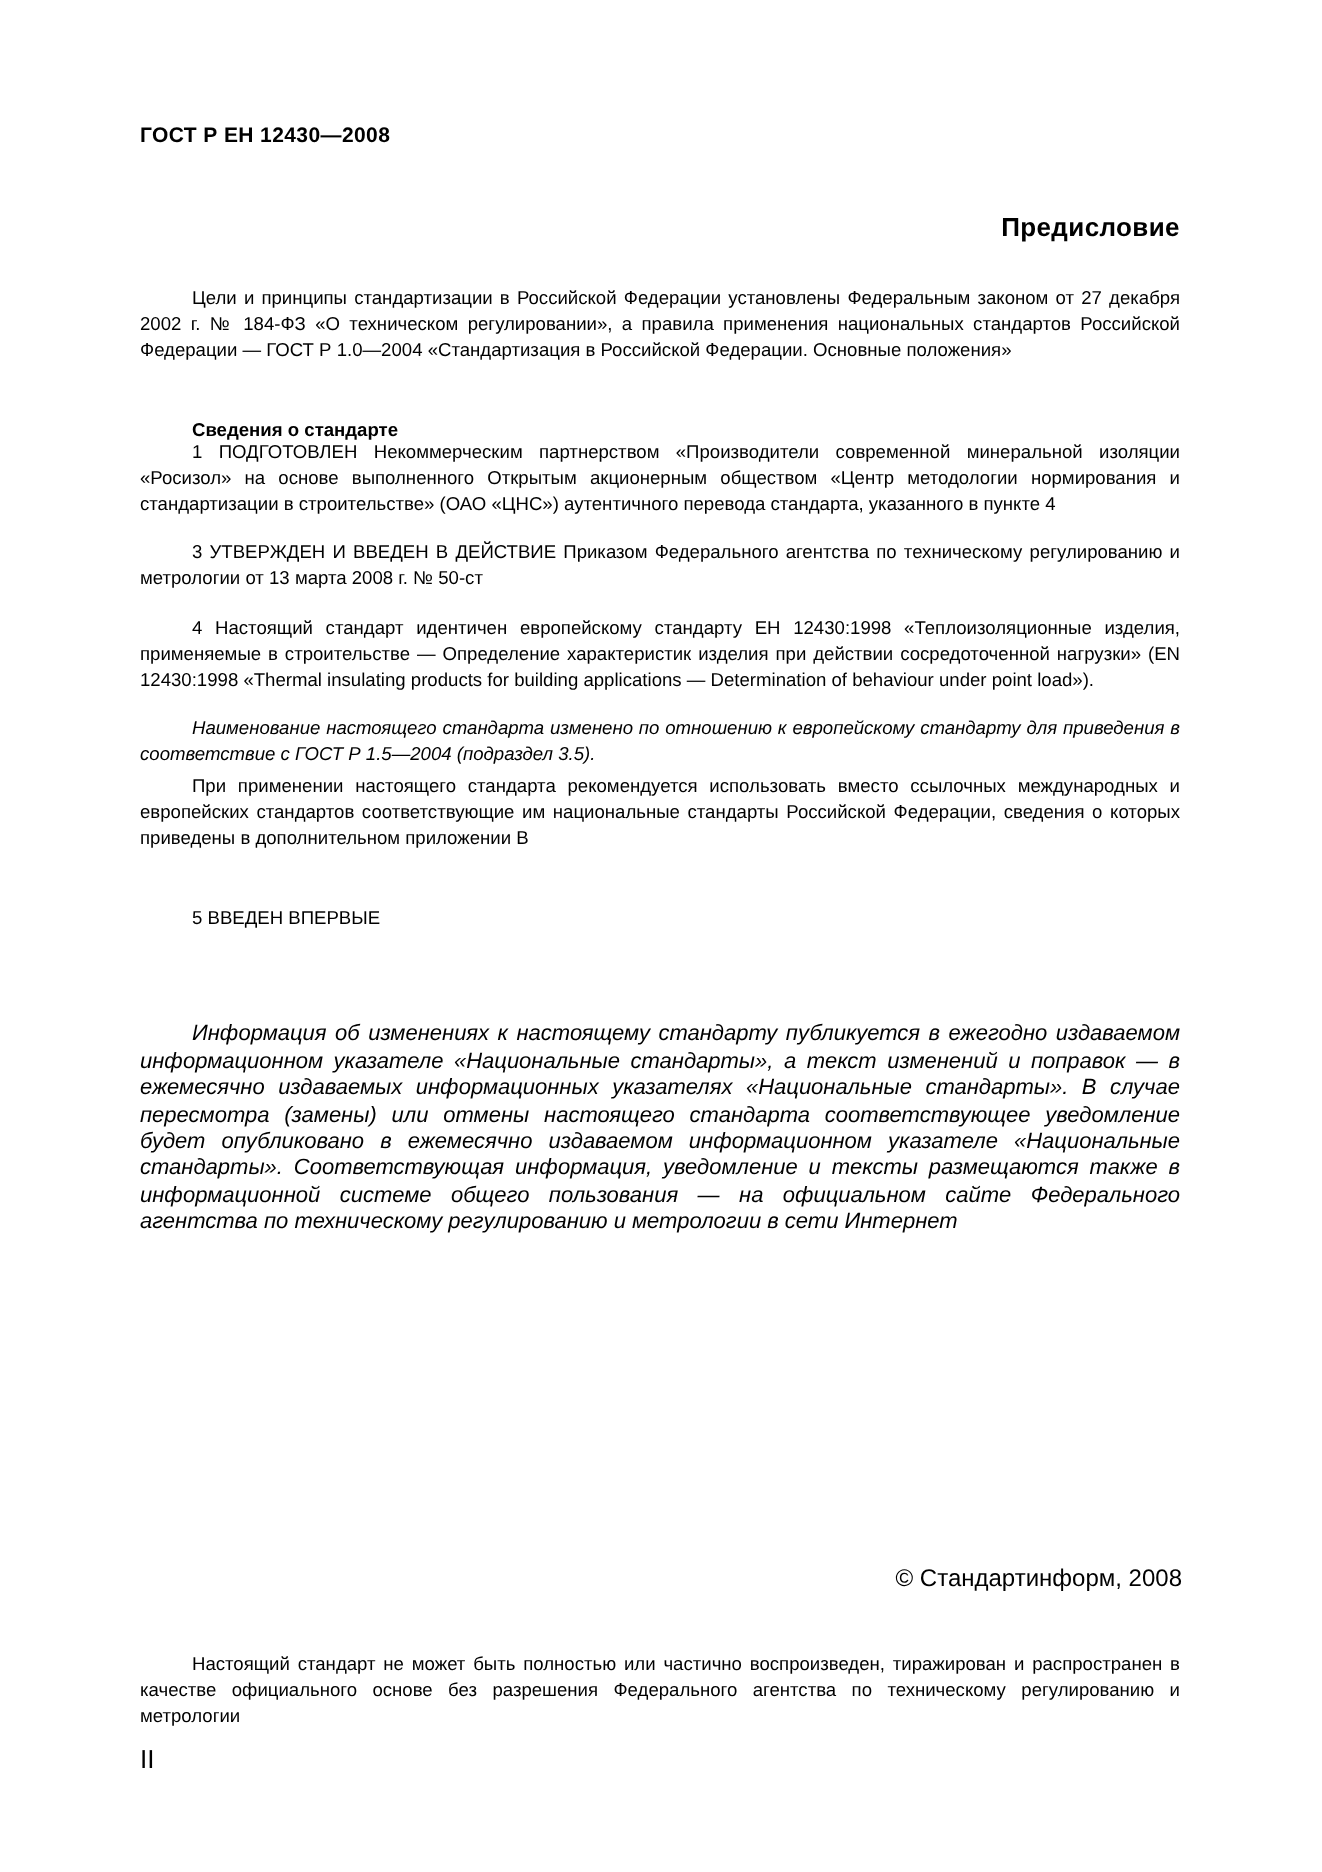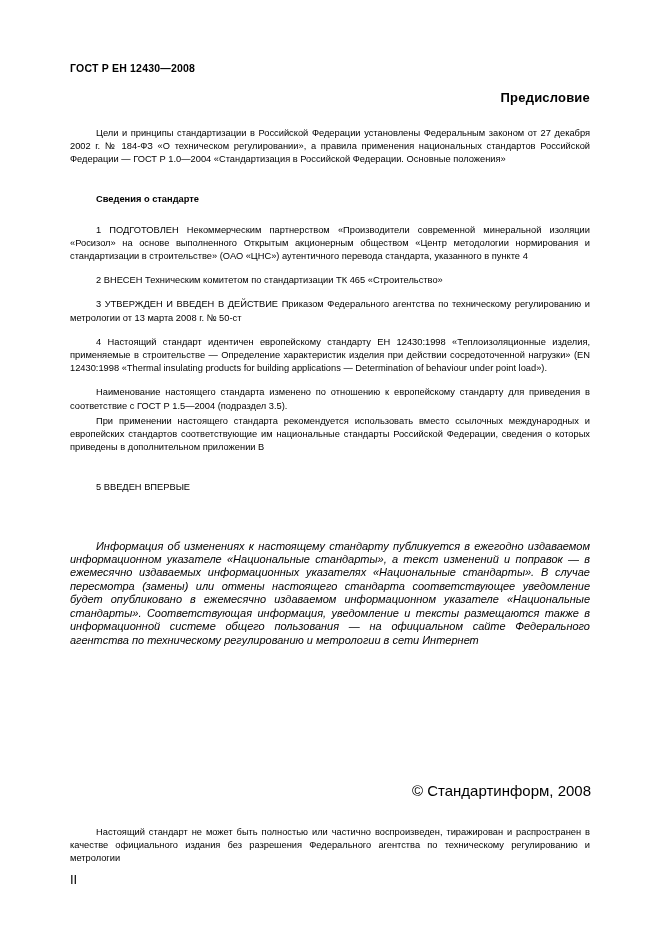--- a/index.html
+++ b/index.html
@@ -26,60 +26,61 @@
   .content {
     position: absolute;
     left: 70px;
     top: 62px;
     width: 520px;
   }
   .doc-code {
     font-size: 10.5px;
     font-weight: bold;
     letter-spacing: 0.2px;
-    margin: 0 0 16px 0;
+    margin: 0 0 32px 0;
   }
   .doc-title {
     text-align: right;
     font-size: 13px;
     font-weight: bold;
     margin: 0 0 22px 0;
     letter-spacing: 0.2px;
   }
   p.para {
     font-size: 9.3px;
     line-height: 13.2px;
     margin: 0 0 11px 0;
     text-align: justify;
     text-indent: 26px;
   }
   p.para.tight {
     margin-bottom: 2px;
+    font-style: italic;
   }
   .subhead {
     font-size: 9.3px;
     font-weight: bold;
-    margin: 0 0 20px 0;
+    margin: 0 0 0 0;
     text-indent: 26px;
   }
   .italic-block {
     font-style: italic;
     font-size: 11px;
     line-height: 13.4px;
     text-align: justify;
     text-indent: 26px;
     margin: 0;
   }
   .gap-lg { height: 34px; }
   .gap-md { height: 16px; }
   .copyright {
     position: absolute;
     right: 70px;
     top: 782px;
-    font-size: 15px;
+    font-size: 12px;
     text-align: right;
   }
   .footer-note {
     position: absolute;
     left: 70px;
     top: 826px;
     width: 520px;
     font-size: 9.3px;
     line-height: 13.2px;
     text-align: justify;
@@ -102,35 +103,34 @@
 
     <div class="doc-title">Предисловие</div>
 
     <p class="para">Цели и принципы стандартизации в Российской Федерации установлены Федеральным законом от 27 декабря 2002 г. № 184-ФЗ «О техническом регулировании», а правила применения национальных стандартов Российской Федерации — ГОСТ Р 1.0—2004 «Стандартизация в Российской Федерации. Основные положения»</p>
 
     <div class="gap-md"></div>
 
     <div class="subhead">Сведения о стандарте</div>
 
     <p class="para">1  ПОДГОТОВЛЕН Некоммерческим партнерством «Производители современной минеральной изоляции «Росизол» на основе выполненного Открытым акционерным обществом «Центр методологии нормирования и стандартизации в строительстве» (ОАО «ЦНС») аутентичного перевода стандарта, указанного в пункте 4</p>
-    <p class="para">2  ВНЕСЕН Техническим комитетом по стандартизации ТК 465 «Строительство»</p>
     <p class="para">3  УТВЕРЖДЕН И ВВЕДЕН В ДЕЙСТВИЕ Приказом Федерального агентства по техническому регулированию и метрологии от 13 марта 2008 г. № 50-ст</p>
     <p class="para">4  Настоящий стандарт идентичен европейскому стандарту ЕН 12430:1998 «Теплоизоляционные изделия, применяемые в строительстве — Определение характеристик изделия при действии сосредоточенной нагрузки» (EN 12430:1998 «Thermal insulating products for building applications — Determination of behaviour under point load»).</p>
 
     <p class="para tight">Наименование настоящего стандарта изменено по отношению к европейскому стандарту для приведения в соответствие с ГОСТ Р 1.5—2004 (подраздел 3.5).</p>
     <p class="para">При применении настоящего стандарта рекомендуется использовать вместо ссылочных международных и европейских стандартов соответствующие им национальные стандарты Российской Федерации, сведения о которых приведены в дополнительном  приложении В</p>
 
     <div class="gap-md"></div>
 
     <p class="para">5  ВВЕДЕН ВПЕРВЫЕ</p>
 
     <div class="gap-lg"></div>
 
     <p class="italic-block">Информация об изменениях к настоящему стандарту публикуется в ежегодно издаваемом информационном указателе «Национальные стандарты», а текст изменений и поправок — в ежемесячно издаваемых информационных указателях «Национальные стандарты». В случае пересмотра (замены) или отмены настоящего стандарта соответствующее уведомление будет опубликовано в ежемесячно издаваемом информационном указателе «Национальные стандарты». Соответствующая информация, уведомление и тексты размещаются также в информационной системе общего пользования — на официальном сайте Федерального агентства по техническому регулированию и метрологии в сети Интернет</p>
 
   </div>
 
   <div class="copyright">© Стандартинформ, 2008</div>
 
-  <div class="footer-note">Настоящий стандарт не может быть полностью или частично воспроизведен, тиражирован и распространен в качестве официального издания без разрешения Федерального агентства по техническому регулированию и метрологии</div>
+  <div class="footer-note">Настоящий стандарт не может быть полностью или частично воспроизведен, тиражирован и распространен в качестве официального основе без разрешения Федерального агентства по техническому регулированию и метрологии</div>
 
   <div class="page-number">II</div>
 </div>
 
 </body></html>

